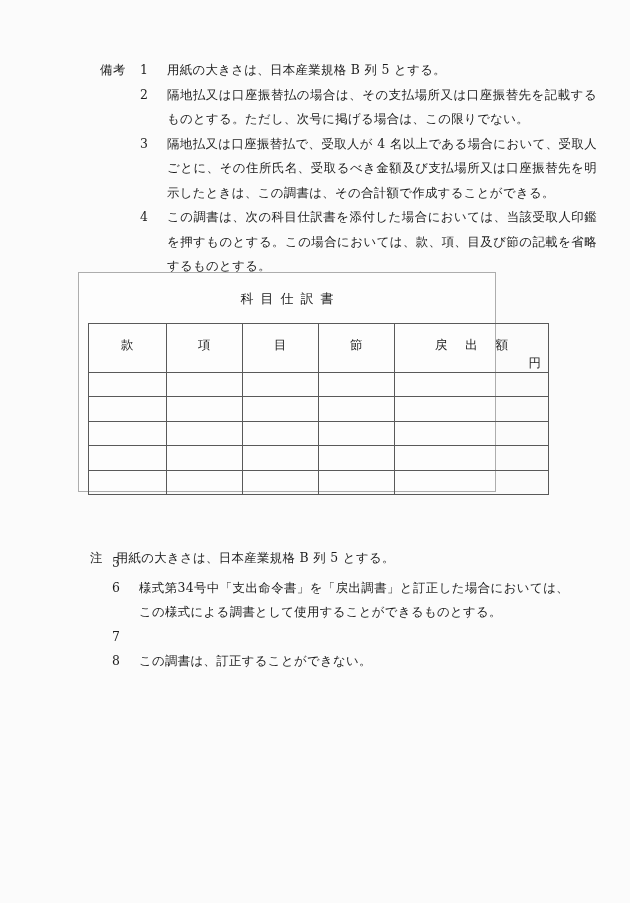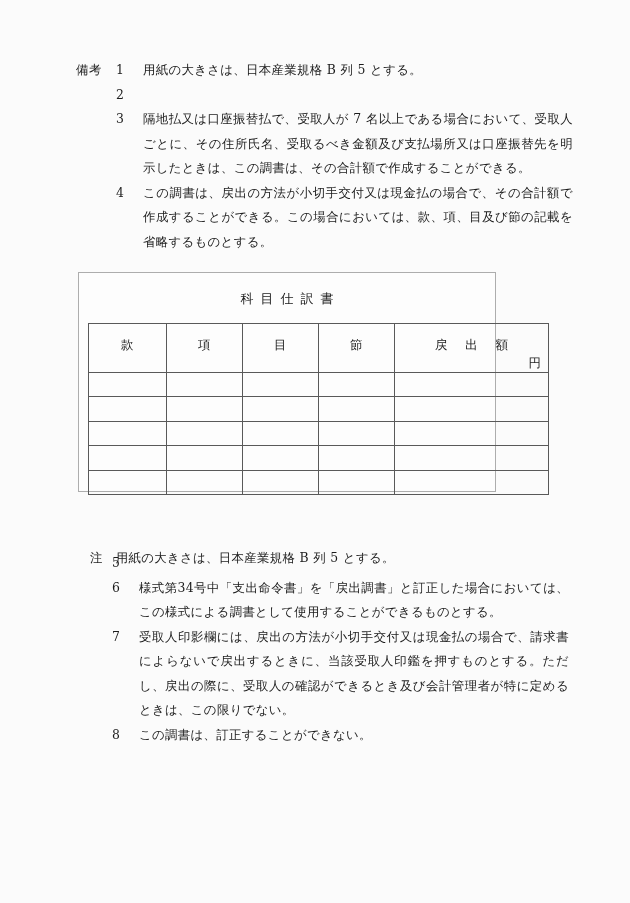--- a/index.html
+++ b/index.html
@@ -33,21 +33,21 @@
   .notes-block.bottom{ top: 551px; }
 
   .note-row {
     display: flex;
     align-items: flex-start;
     margin-bottom: 0;
   }
 
   .label-col {
     width: 40px;
-    margin-left: 76px;
+    margin-left: 100px;
     flex: 0 0 40px;
     font-size: 12.4px;
     line-height: 24.5px;
     letter-spacing: 0.6px;
     white-space: nowrap;
   }
   .label-col.empty { visibility: hidden; }
 
   .num-col {
     width: 27px;
@@ -157,32 +157,33 @@
 
     <div class="note-row">
       <div class="label-col">備考</div>
       <div class="num-col">1</div>
       <div class="text-col">用紙の大きさは、日本産業規格 B 列 5 とする。</div>
     </div>
 
     <div class="note-row">
       <div class="label-col empty">備考</div>
       <div class="num-col">2</div>
+      <div class="text-col">隔地払又は口座振替払の場合は、その支払場所又は口座振替先を記載するものとする。ただし、次号に掲げる場合は、この限りでない。</div>
     </div>
 
     <div class="note-row">
       <div class="label-col empty">備考</div>
       <div class="num-col">3</div>
-      <div class="text-col">隔地払又は口座振替払で、受取人が 7 名以上である場合において、受取人ごとに、その住所氏名、受取るべき金額及び支払場所又は口座振替先を明示したときは、この調書は、その合計額で作成することができる。</div>
+      <div class="text-col">隔地払又は口座振替払で、受取人が 4 名以上である場合において、受取人ごとに、その住所氏名、受取るべき金額及び支払場所又は口座振替先を明示したときは、この調書は、その合計額で作成することができる。</div>
     </div>
 
     <div class="note-row">
       <div class="label-col empty">備考</div>
       <div class="num-col">4</div>
-      <div class="text-col">この調書は、戻出の方法が小切手交付又は現金払の場合で、その合計額で作成することができる。この場合においては、款、項、目及び節の記載を省略するものとする。</div>
+      <div class="text-col">この調書は、次の科目仕訳書を添付した場合においては、当該受取人印鑑を押すものとする。この場合においては、款、項、目及び節の記載を省略するものとする。</div>
     </div>
 
   </div>
 
   <div class="form-frame">
 
     <div class="form-title">科目仕訳書</div>
 
     <table class="form-table">
       <tbody>
@@ -254,21 +255,20 @@
       <div class="num-col">5</div>
     </div>
 
     <div class="note-row">
       <div class="num-col">6</div>
       <div class="text-col">様式第34号中「支出命令書」を「戻出調書」と訂正した場合においては、この様式による調書として使用することができるものとする。</div>
     </div>
 
     <div class="note-row">
       <div class="num-col">7</div>
-      <div class="text-col">受取人印影欄には、戻出の方法が小切手交付又は現金払の場合で、請求書によらないで戻出するときに、当該受取人印鑑を押すものとする。ただし、戻出の際に、受取人の確認ができるとき及び会計管理者が特に定めるときは、この限りでない。</div>
     </div>
 
     <div class="note-row">
       <div class="num-col">8</div>
       <div class="text-col">この調書は、訂正することができない。</div>
     </div>
 
   </div>
 
 </div>

